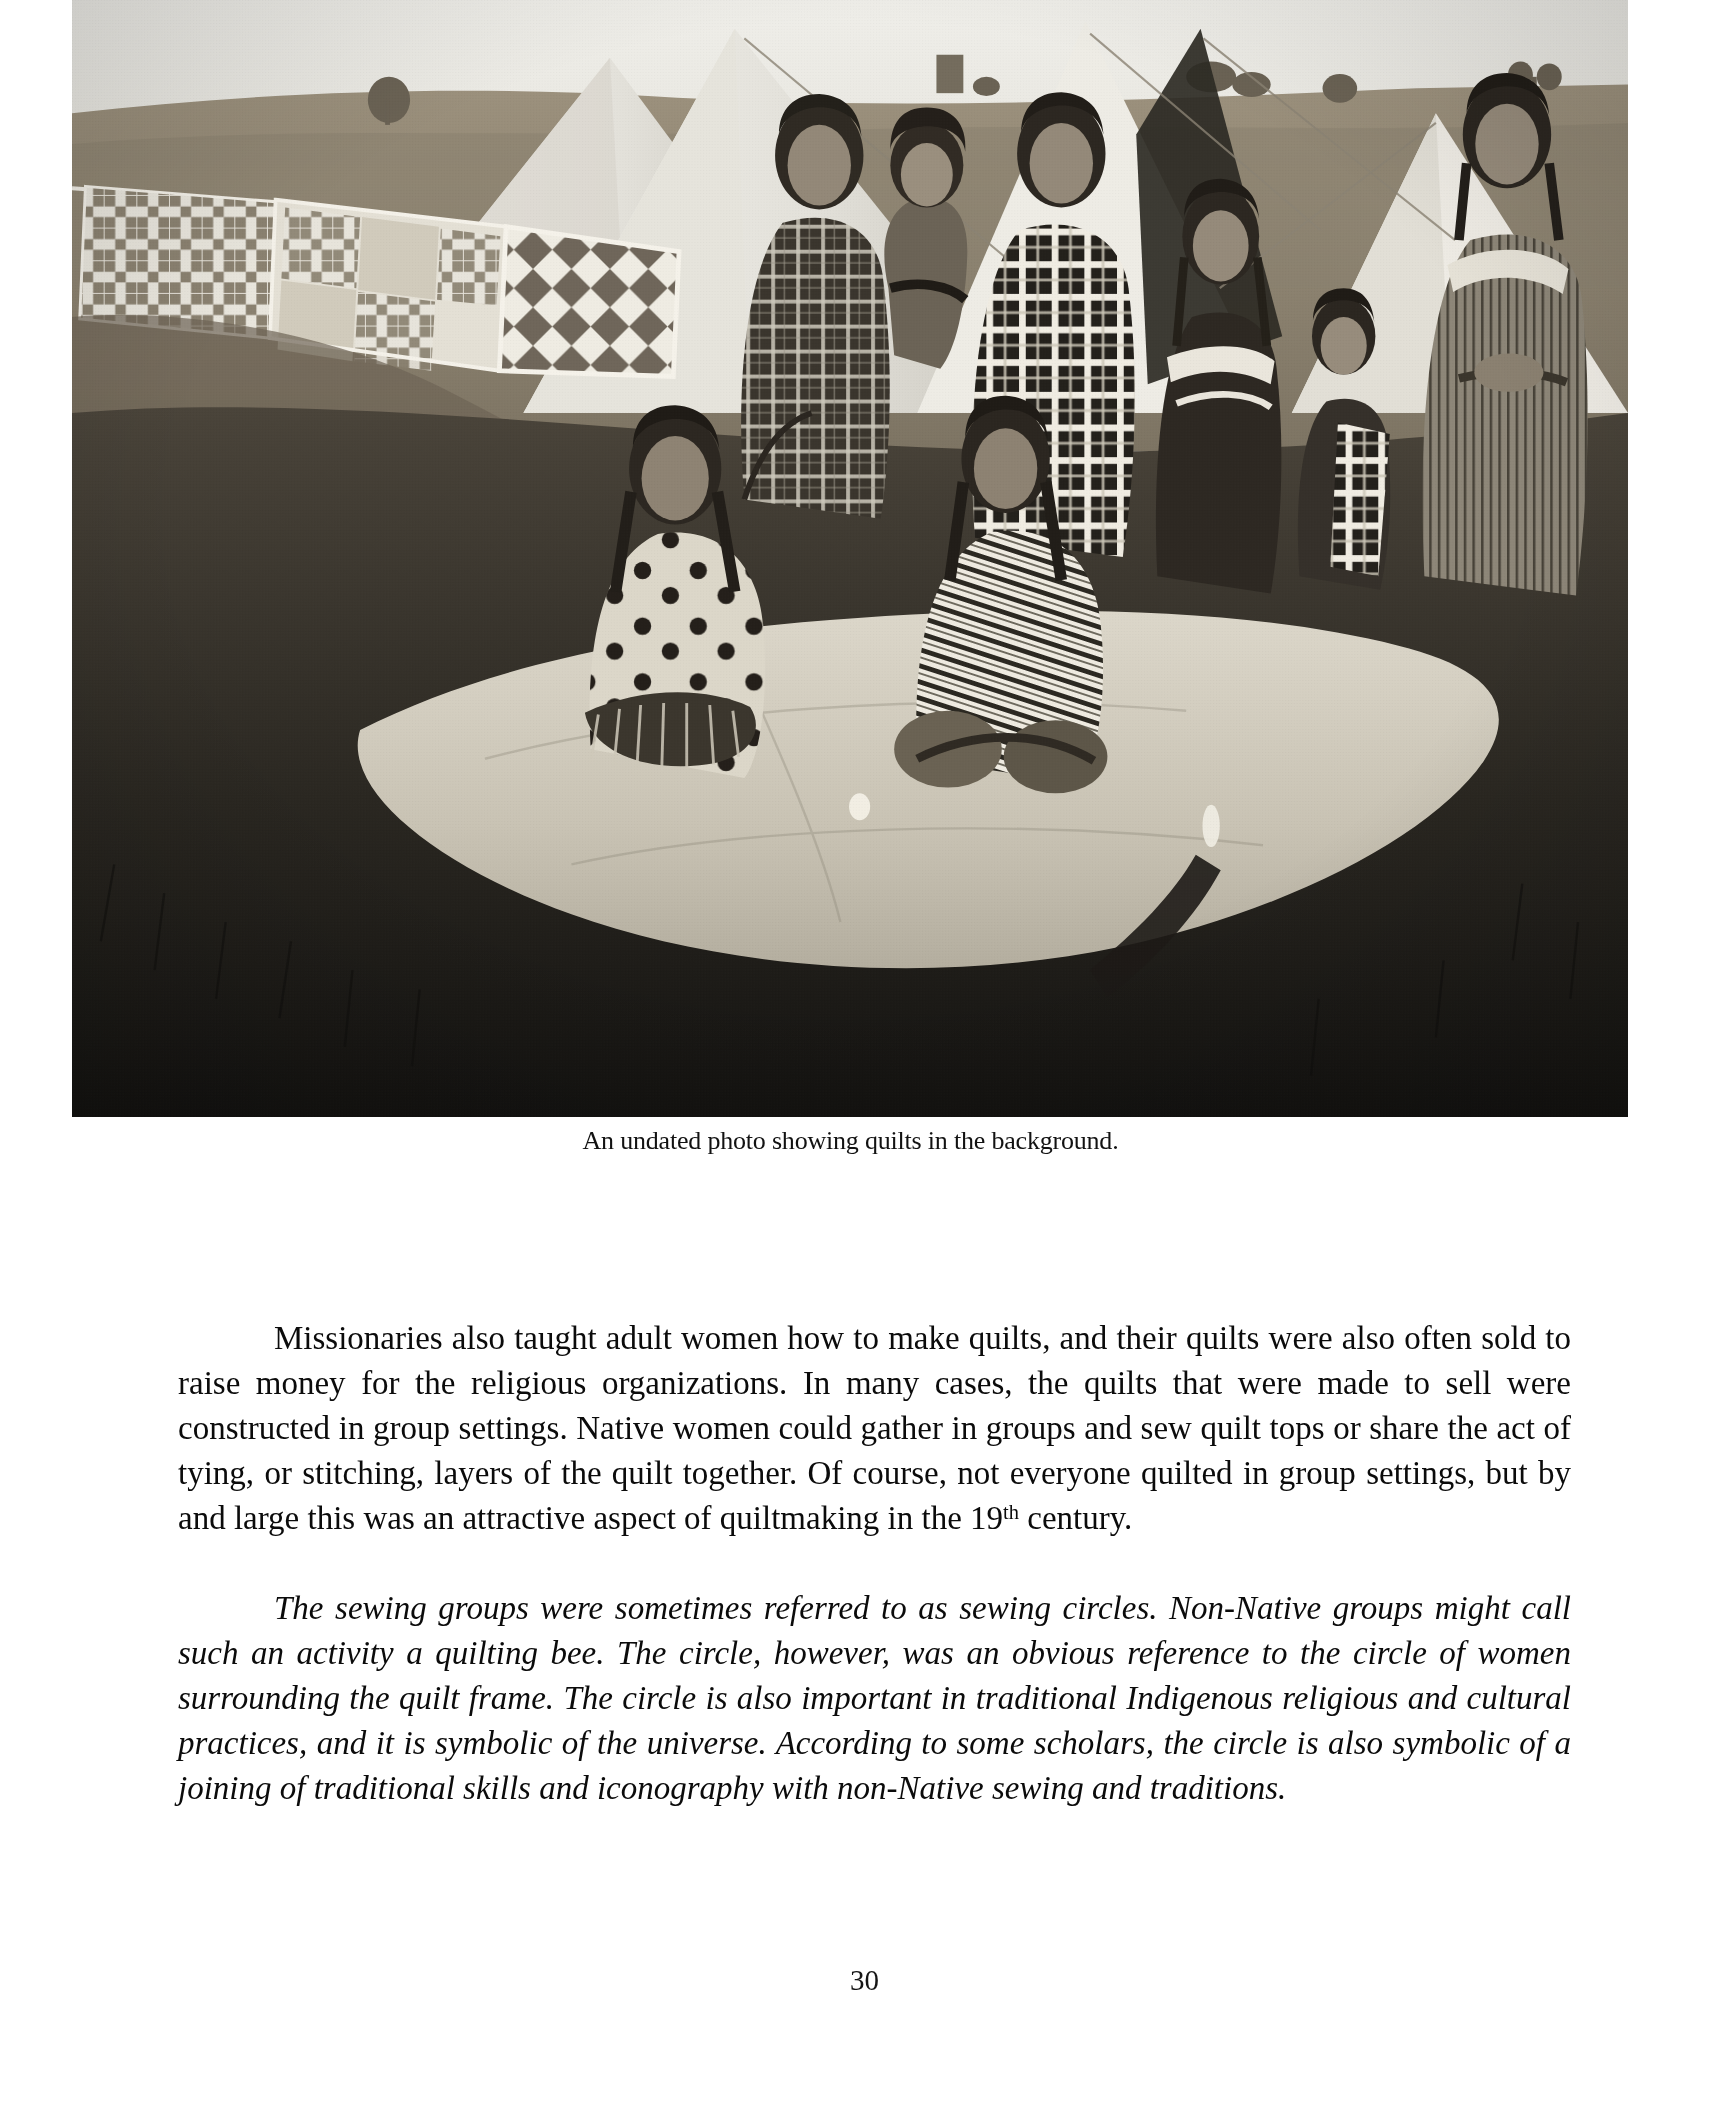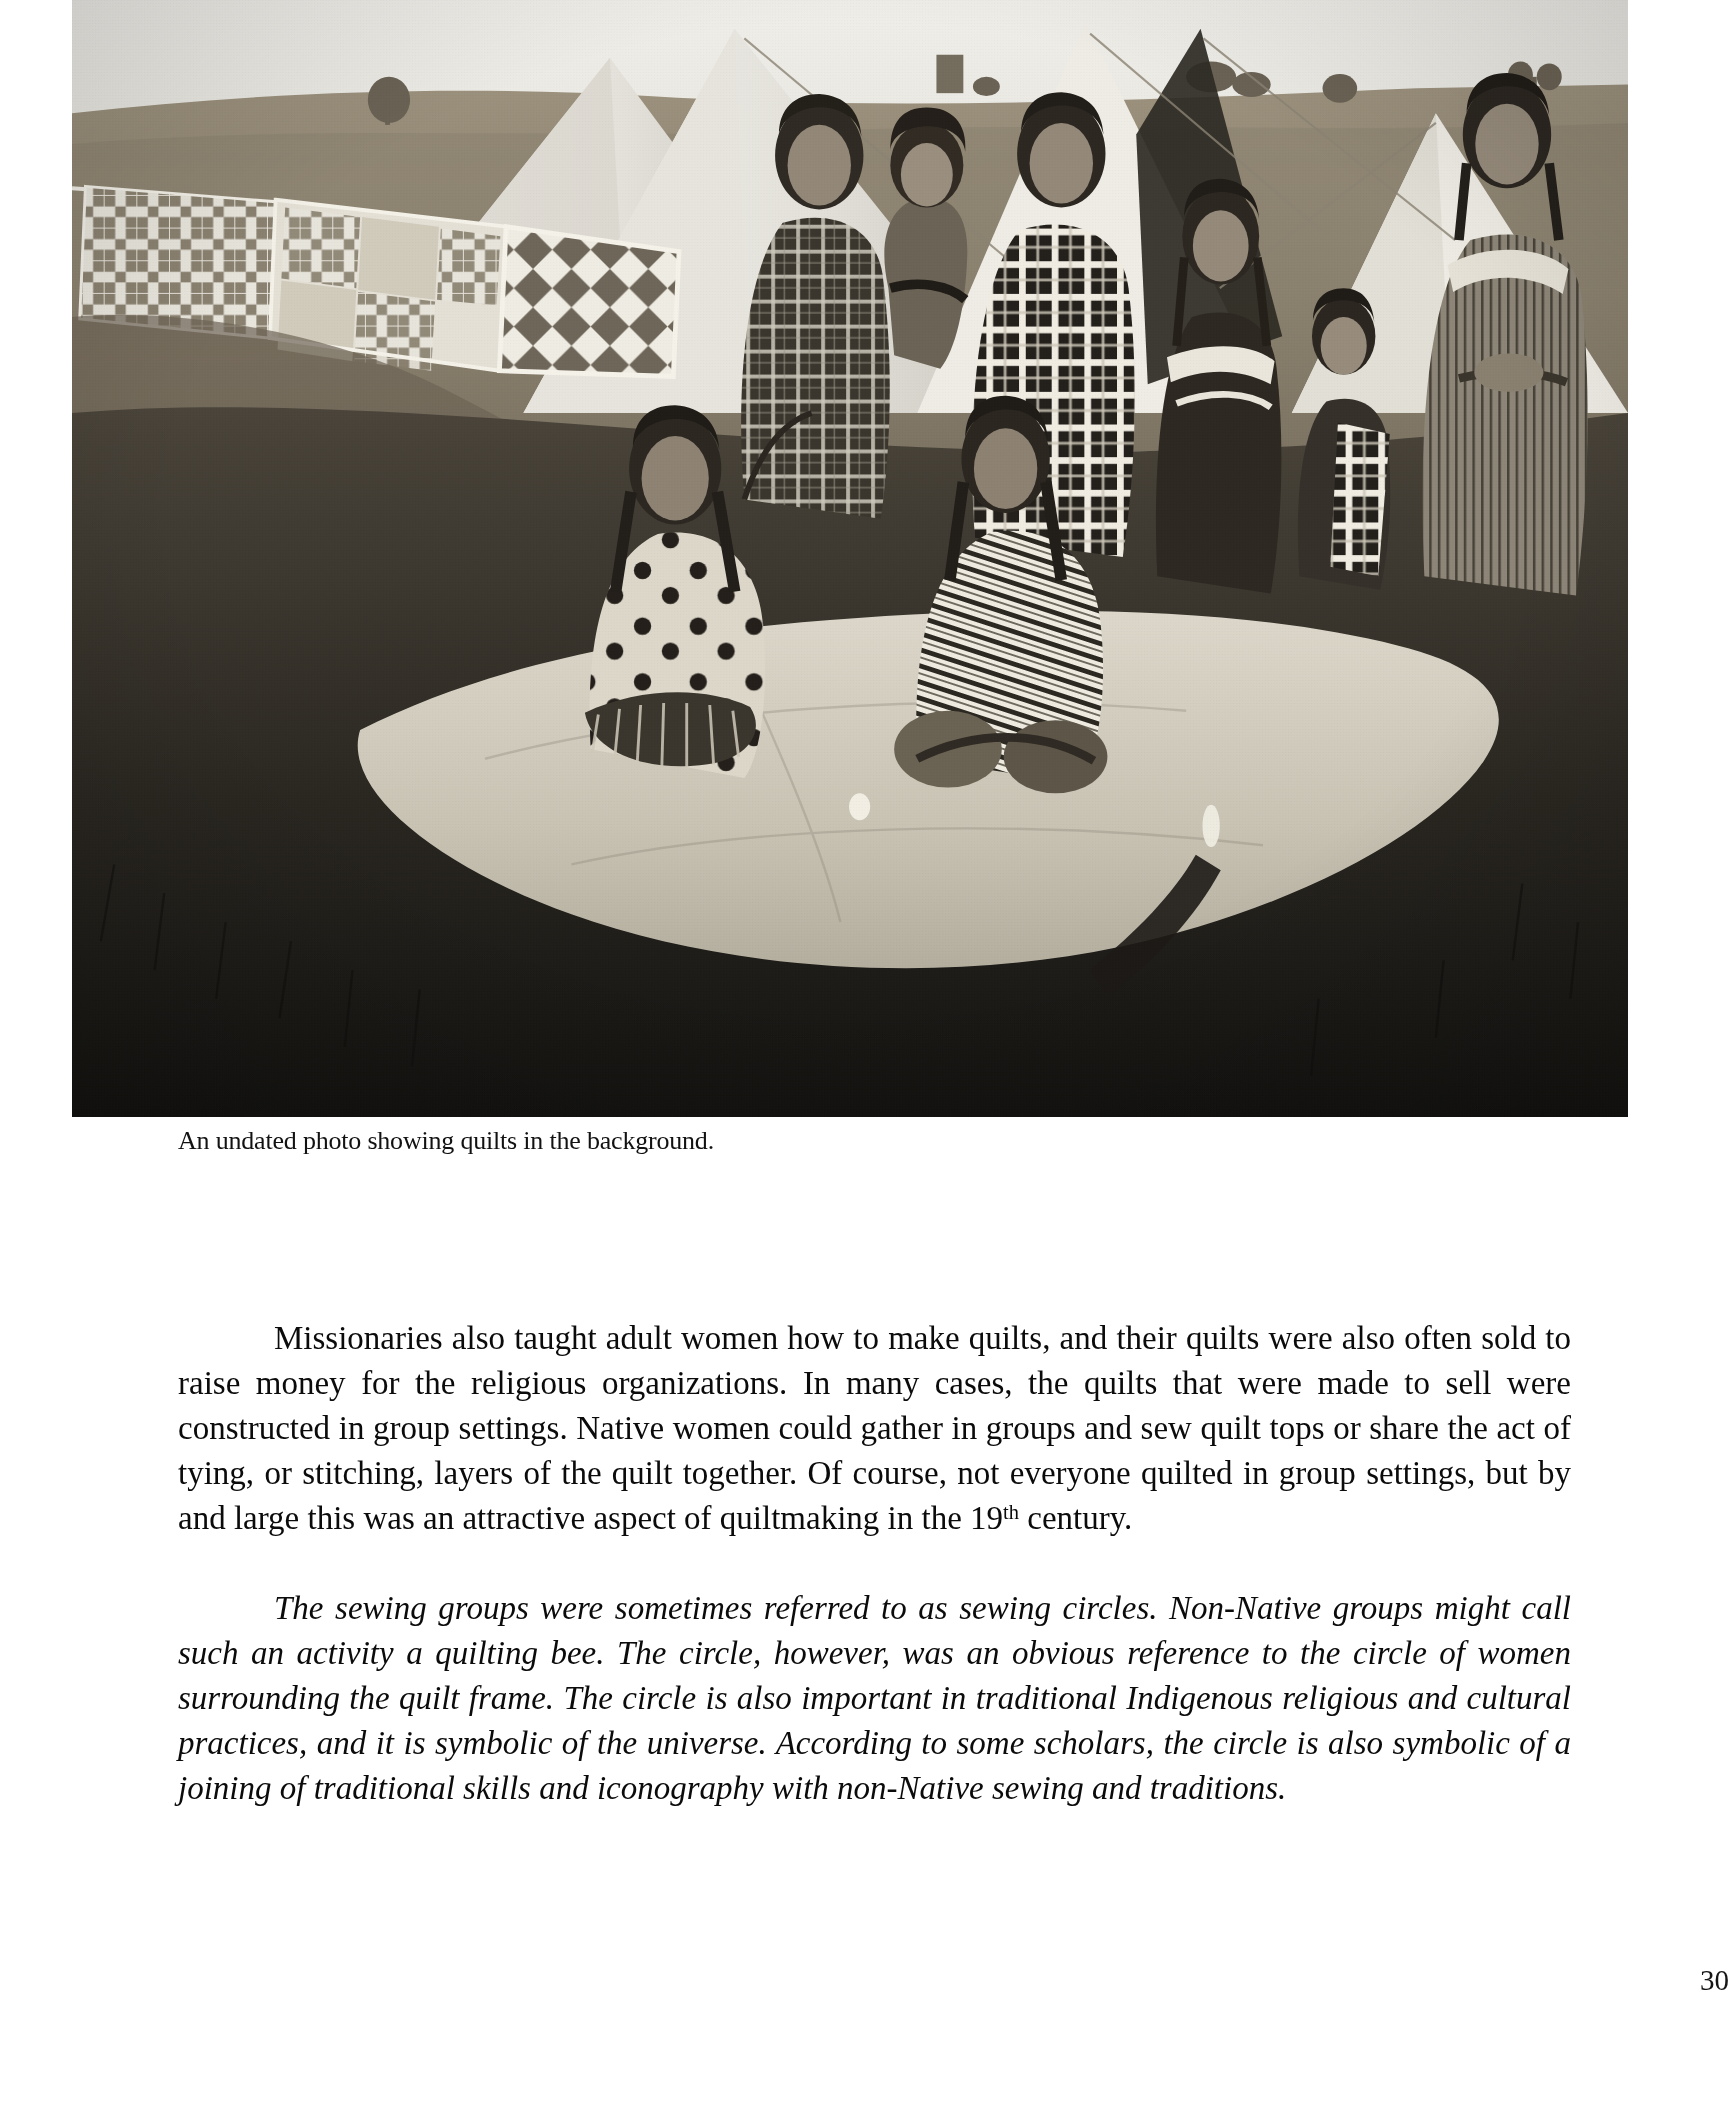--- a/index.html
+++ b/index.html
@@ -34,20 +34,21 @@
     position: absolute;
     left: 178px;
     top: 1126px;
     width: 1345px;
     font-family: "Liberation Serif", serif;
     font-size: 26px;
     line-height: 1.15;
     letter-spacing: -0.2px;
     color: #121212;
     white-space: nowrap;
+    text-align: center;
   }
 
   
   .body-block {
     position: absolute;
     left: 178px;
     top: 1276px;
     width: 1393px;
     margin-top: 40px;
   }
@@ -67,21 +68,21 @@
     font-size: 0.62em;
     vertical-align: 0.50em;
     line-height: 0;
   }
 
   .page-number {
     position: absolute;
     left: 0;
     top: 1964px;
     width: 1729px;
-    text-align: right;
+    text-align: center;
     font-family: "Liberation Serif", serif;
     font-size: 29px;
     color: #151515;
   }
 </style>
 </head>
 <body>
 
 <div class="figure">
   <svg class="photo" viewBox="0 0 1620 1163" preserveAspectRatio="none">

